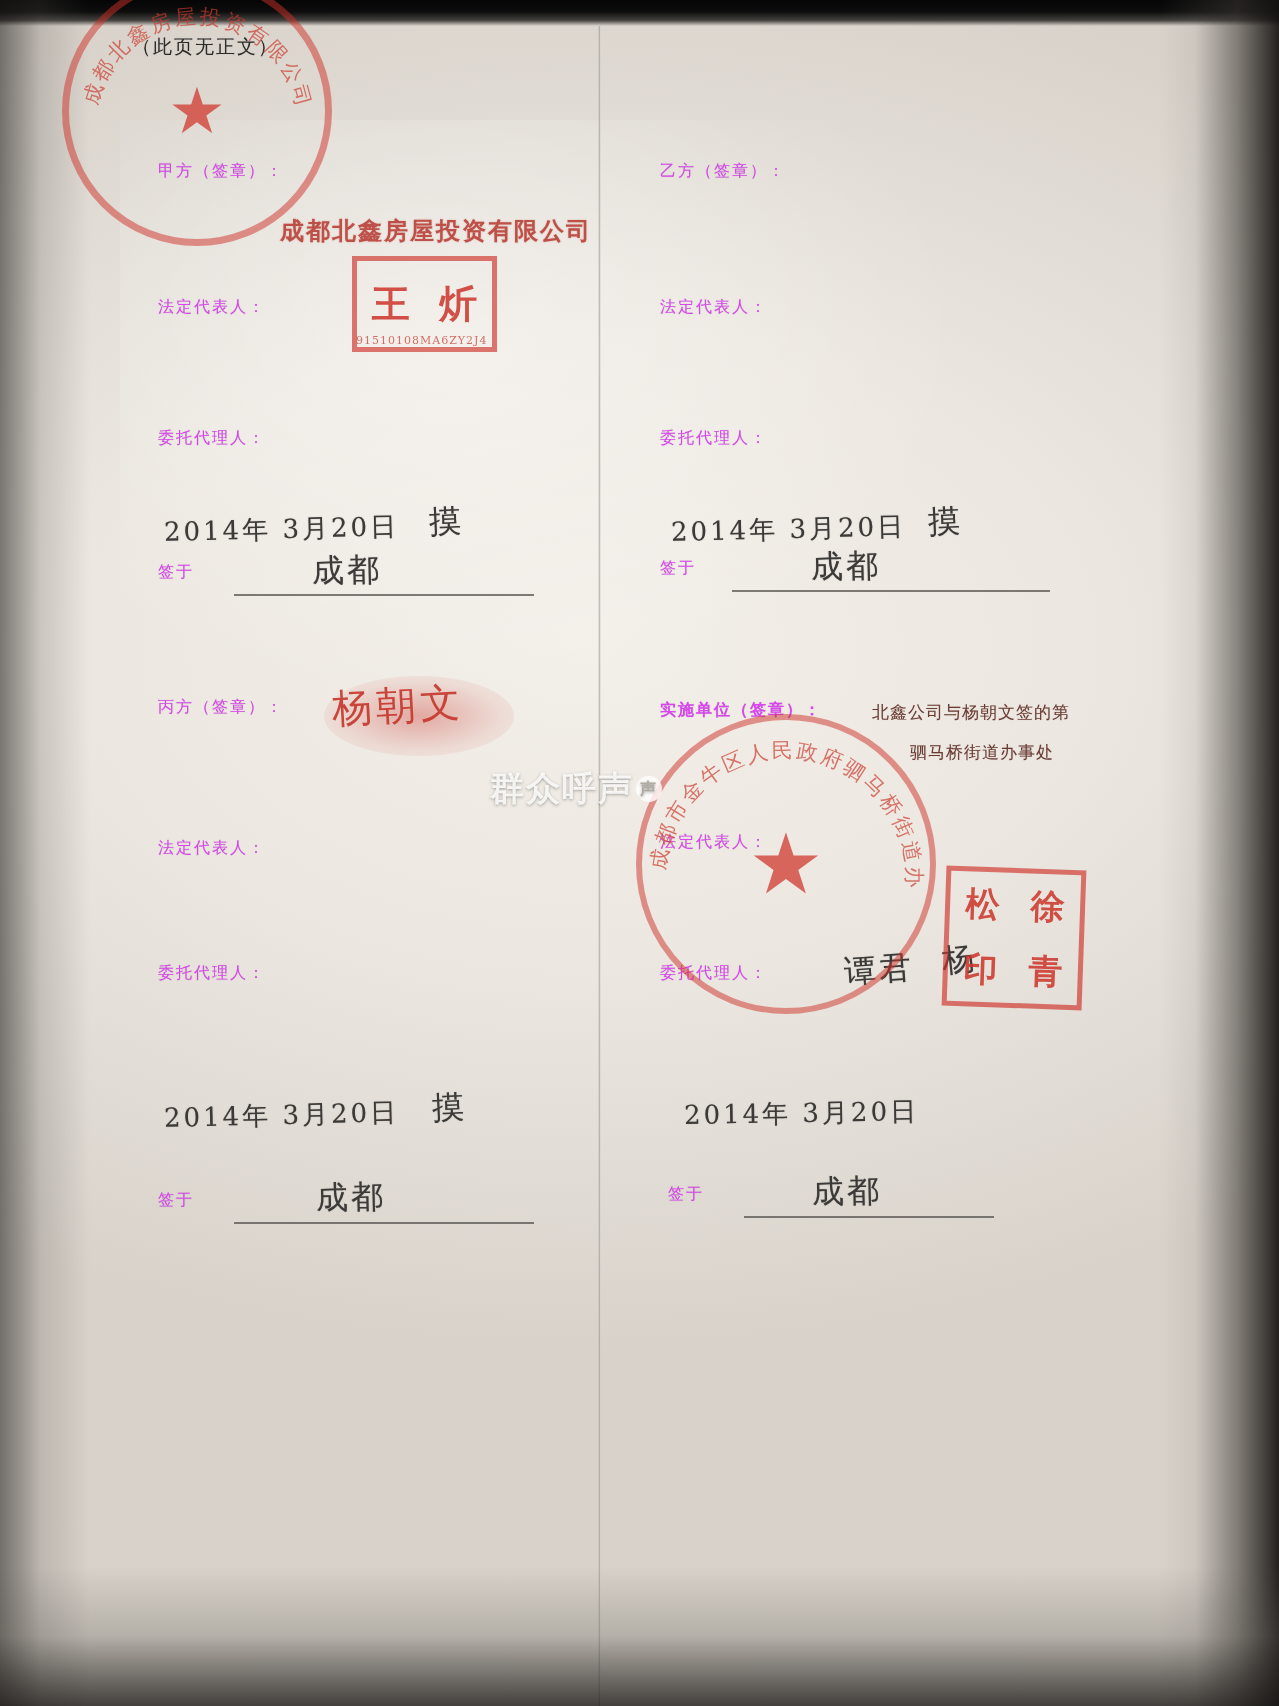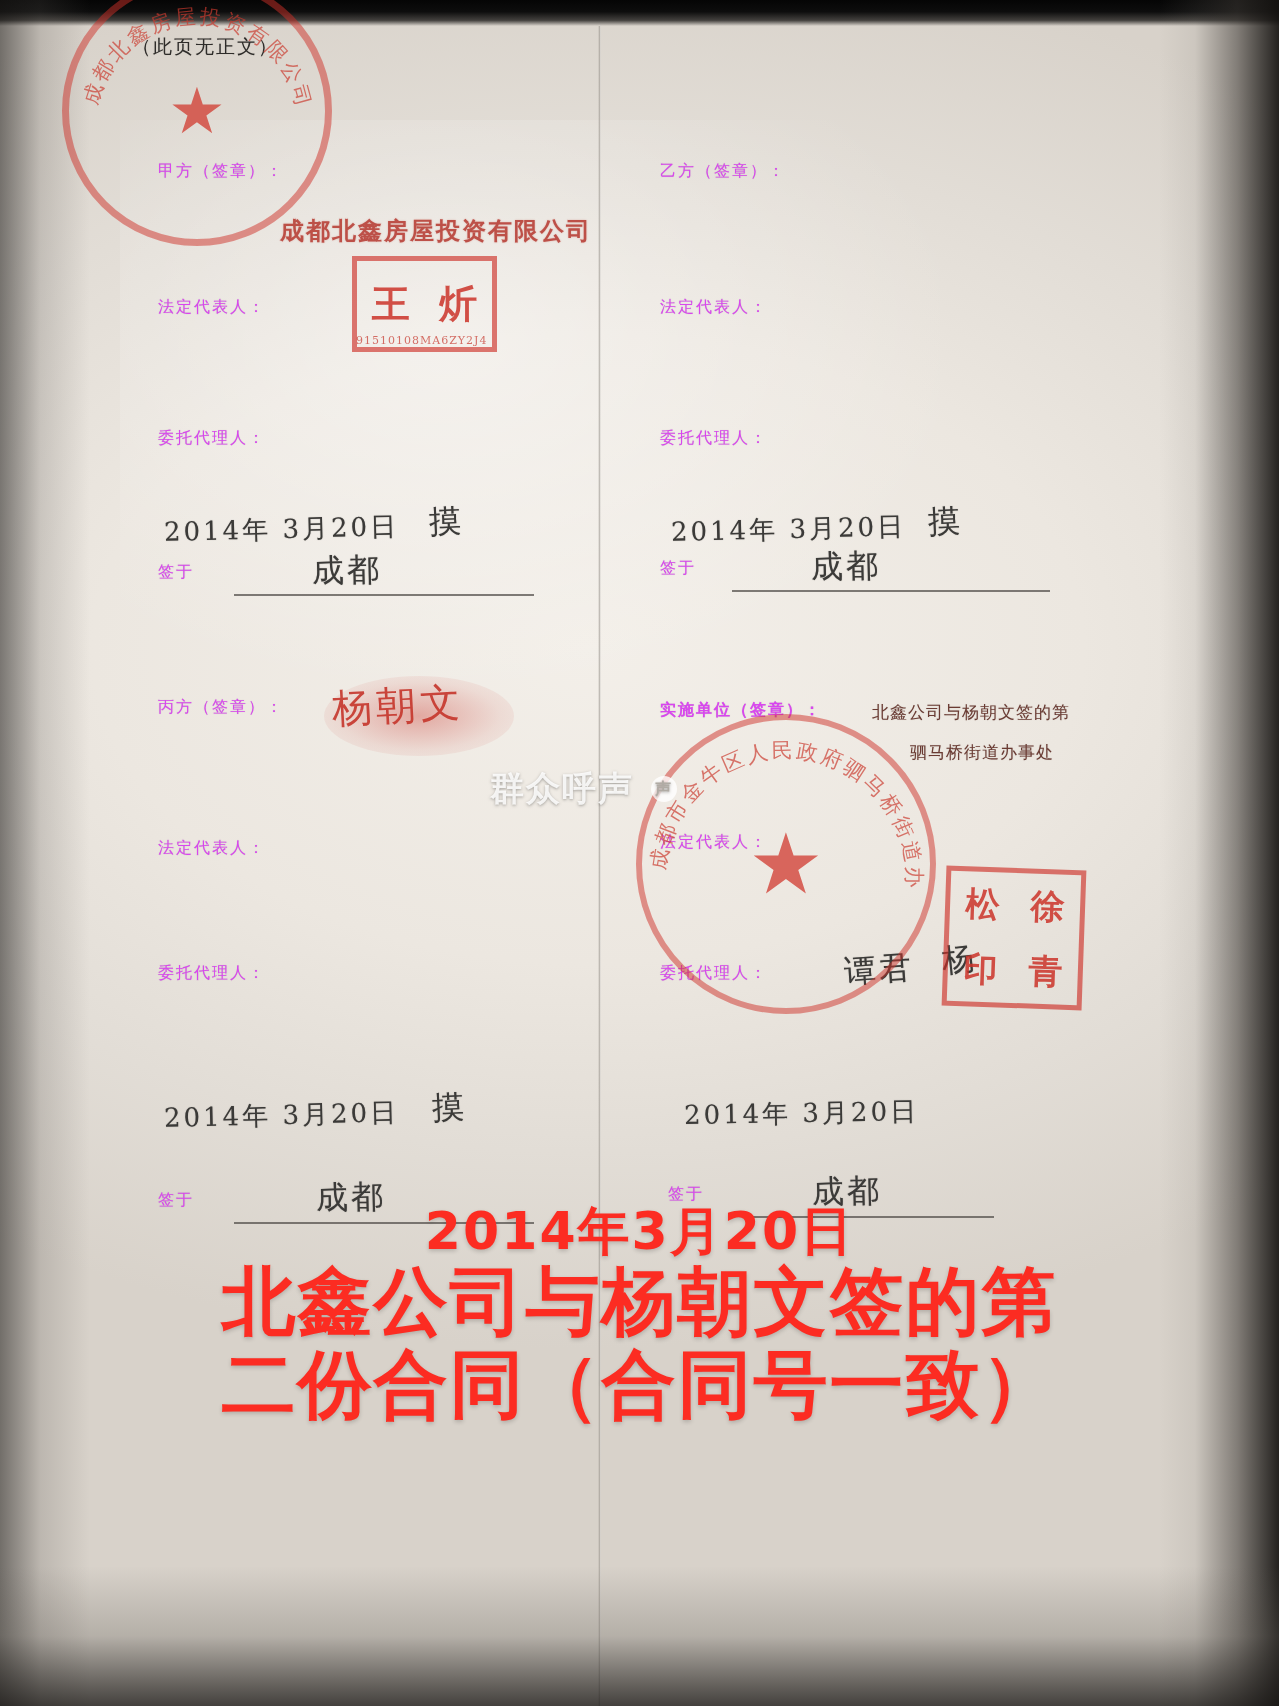--- a/index.html
+++ b/index.html
@@ -139,21 +139,21 @@
   }
 
   
   .watermark{
     position:absolute;
     color:rgba(255,255,255,.85);
     font-family:"DejaVu Sans","Liberation Sans",sans-serif;
     font-size:34px;font-weight:bold;letter-spacing:2px;
     white-space:nowrap;
     text-shadow:0 1px 3px rgba(90,88,84,.5);
-    display:flex;align-items:center;gap:17px;
+    display:flex;align-items:center;gap:2px;
   }
   .watermark .wm-badge{
     display:inline-block;width:26px;height:26px;border-radius:50%;
     background:rgba(255,255,255,.8);
     color:#b0aba4;font-size:16px;line-height:26px;text-align:center;
   }
 
   
   .caption{
     position:absolute;left:0;width:1279px;
@@ -285,19 +285,14 @@
       <span>印</span>
       <span>青</span>
     </div>
   </div>
 
   <div class="watermark" style="left:490px;top:766px;">
     <span>群众呼声</span>
     <span class="wm-badge">声</span>
   </div>
 
-  <div class="caption" style="top:1202px;">
-    <div class="l1">2014年3月20日</div>
-    <div class="l2">北鑫公司与杨朝文签的第</div>
-    <div class="l3">二份合同（合同号一致）</div>
-  </div>
 
 </div>
 
 </body></html>

